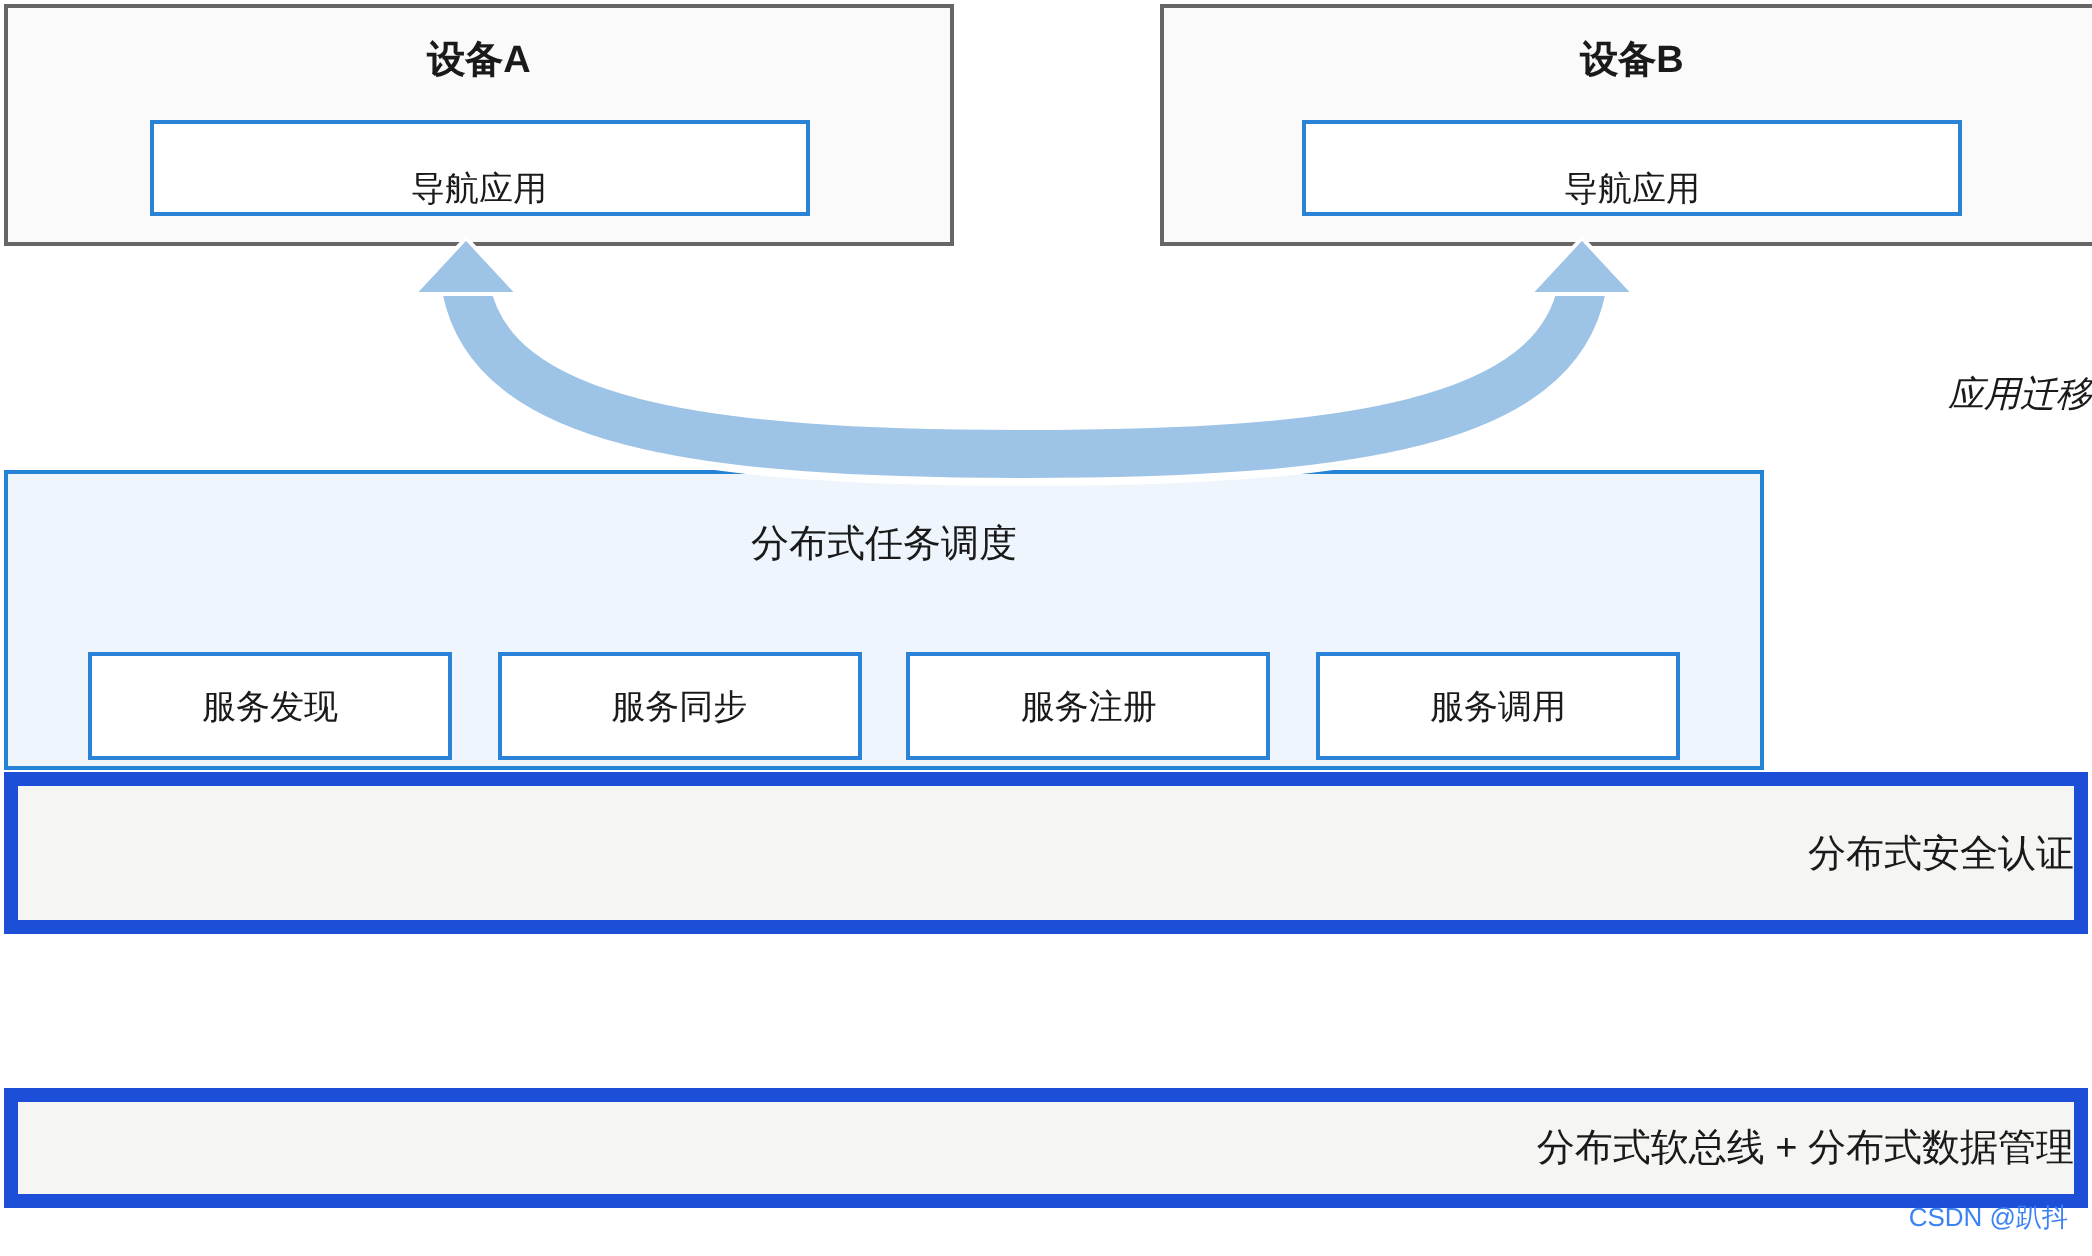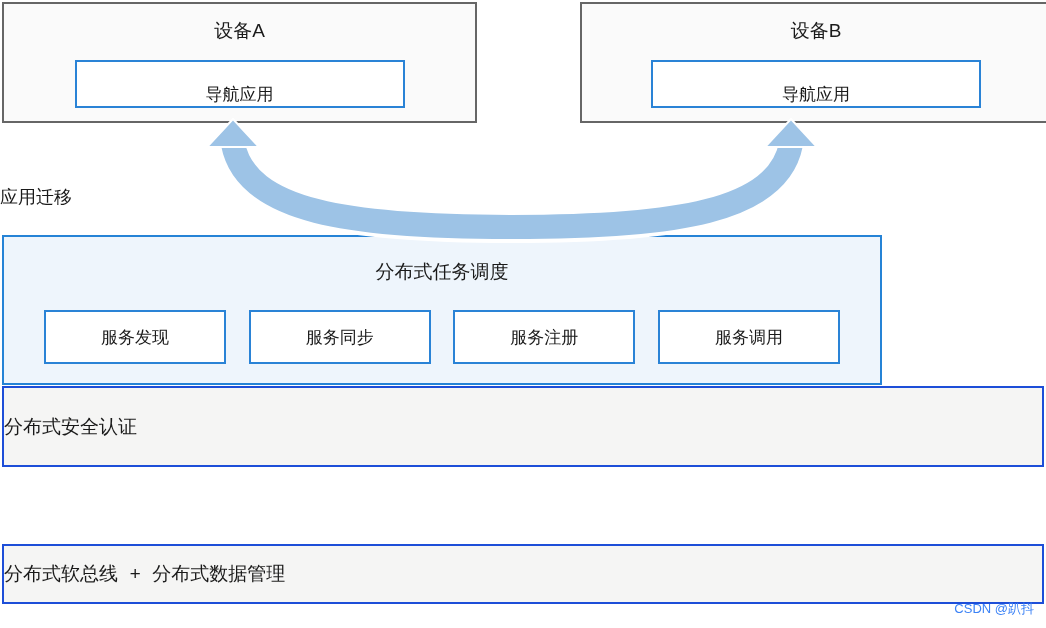--- a/index.html
+++ b/index.html
@@ -17,21 +17,21 @@
     box-sizing:border-box;
     height:121px;
     background:#fafafa;
     border:2px solid #666666;
     display:flex;flex-direction:column;align-items:center;
     padding-top:14px;
   }
   .device-a{left:2px;width:475px;}
   .device-b{left:580px;width:472px;}
   .device-title{
-    font-size:19px;line-height:26px;font-weight:400;
+    font-size:19px;line-height:26px;font-weight:700;
   }
   .app-box{
     box-sizing:border-box;
     margin-top:16px;
     width:330px;height:48px;
     background:#ffffff;
     border:2px solid #2a83d6;
     display:flex;align-items:flex-end;justify-content:center;
     font-size:17px;
   }
@@ -53,41 +53,42 @@
     padding:0 40px;
     display:flex;justify-content:space-between;
   }
   .service-box{
     box-sizing:border-box;
     width:182px;height:54px;
     background:#ffffff;
     border:2px solid #2a83d6;
     display:flex;align-items:center;justify-content:center;
     font-size:17px;
+    margin-top:16px;
   }
   
   .layer-row{
     position:absolute;left:2px;
     box-sizing:border-box;
     width:1042px;
     background:#f5f5f4;
-    border:2px solid #1d4ed8;
-    display:flex;align-items:center;justify-content:flex-start;
+    border:7px solid #1d4ed8;
+    display:flex;align-items:center;justify-content:flex-end;
     font-size:19px;
-    font-family:Liberation Mono, monospace;
   }
   .layer-0{top:386px;height:81px;}
   .layer-1{top:465px;height:81px;}
   .layer-2{top:544px;height:60px;}
   
   .arrow-svg{position:absolute;left:0;top:0;pointer-events:none;}
   .migration-label{
     position:absolute;left:0;top:185px;width:1046px;
-    text-align:left;font-size:18px;
+    text-align:right;font-size:18px;
     pointer-events:none;
+    font-style:italic;
   }
   
   .watermark{
     position:absolute;right:12px;top:600px;
     font-size:13px;color:#3b82f6;
   }
 </style>
 </head>
 <body>
 

